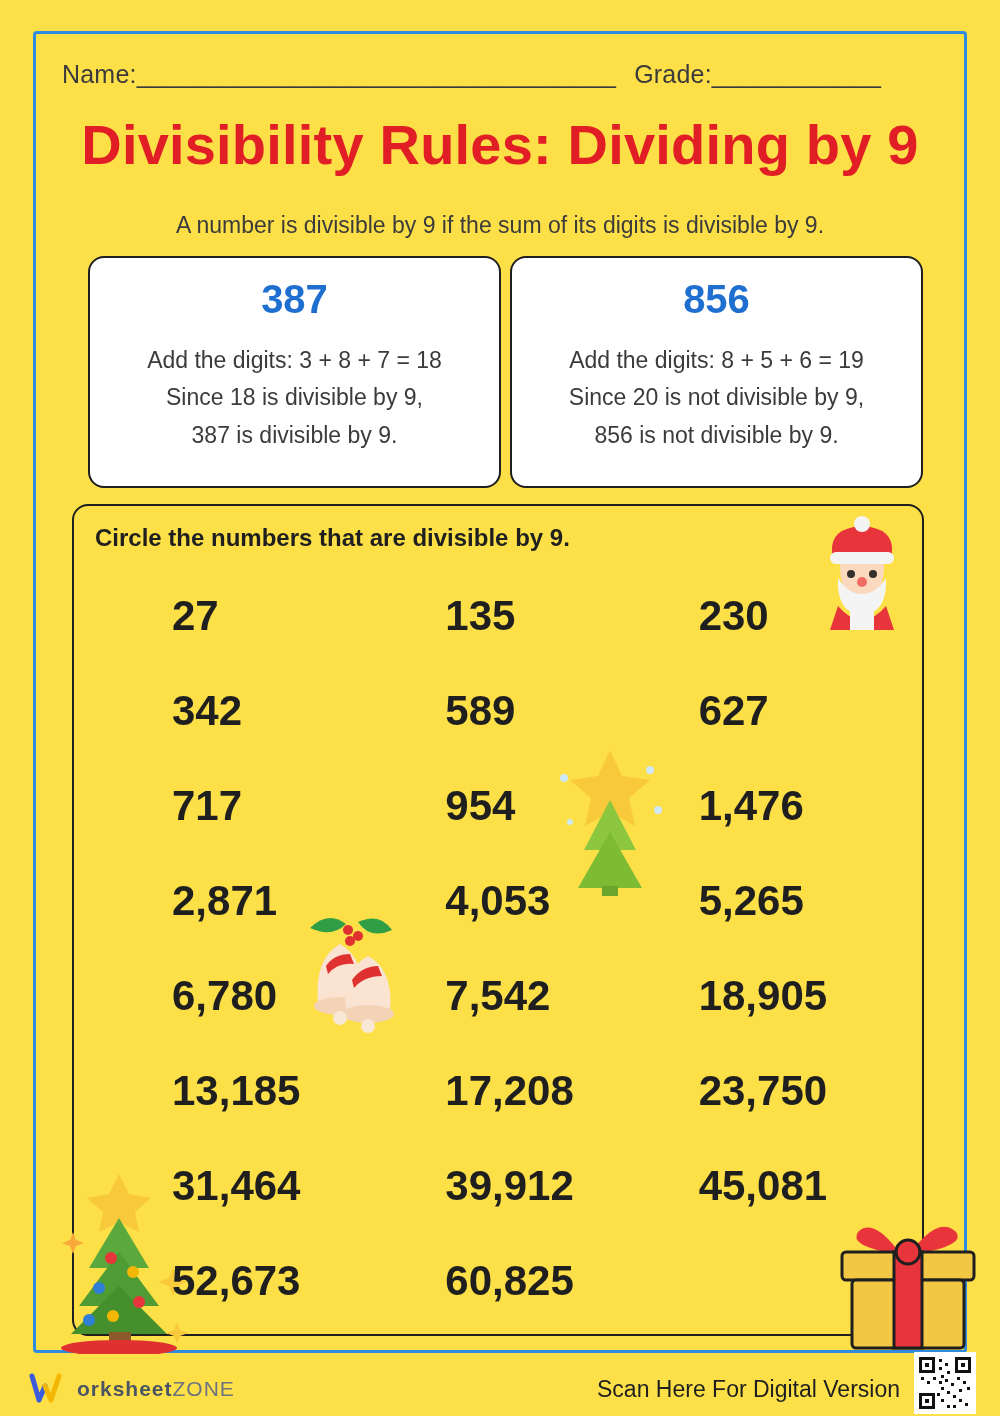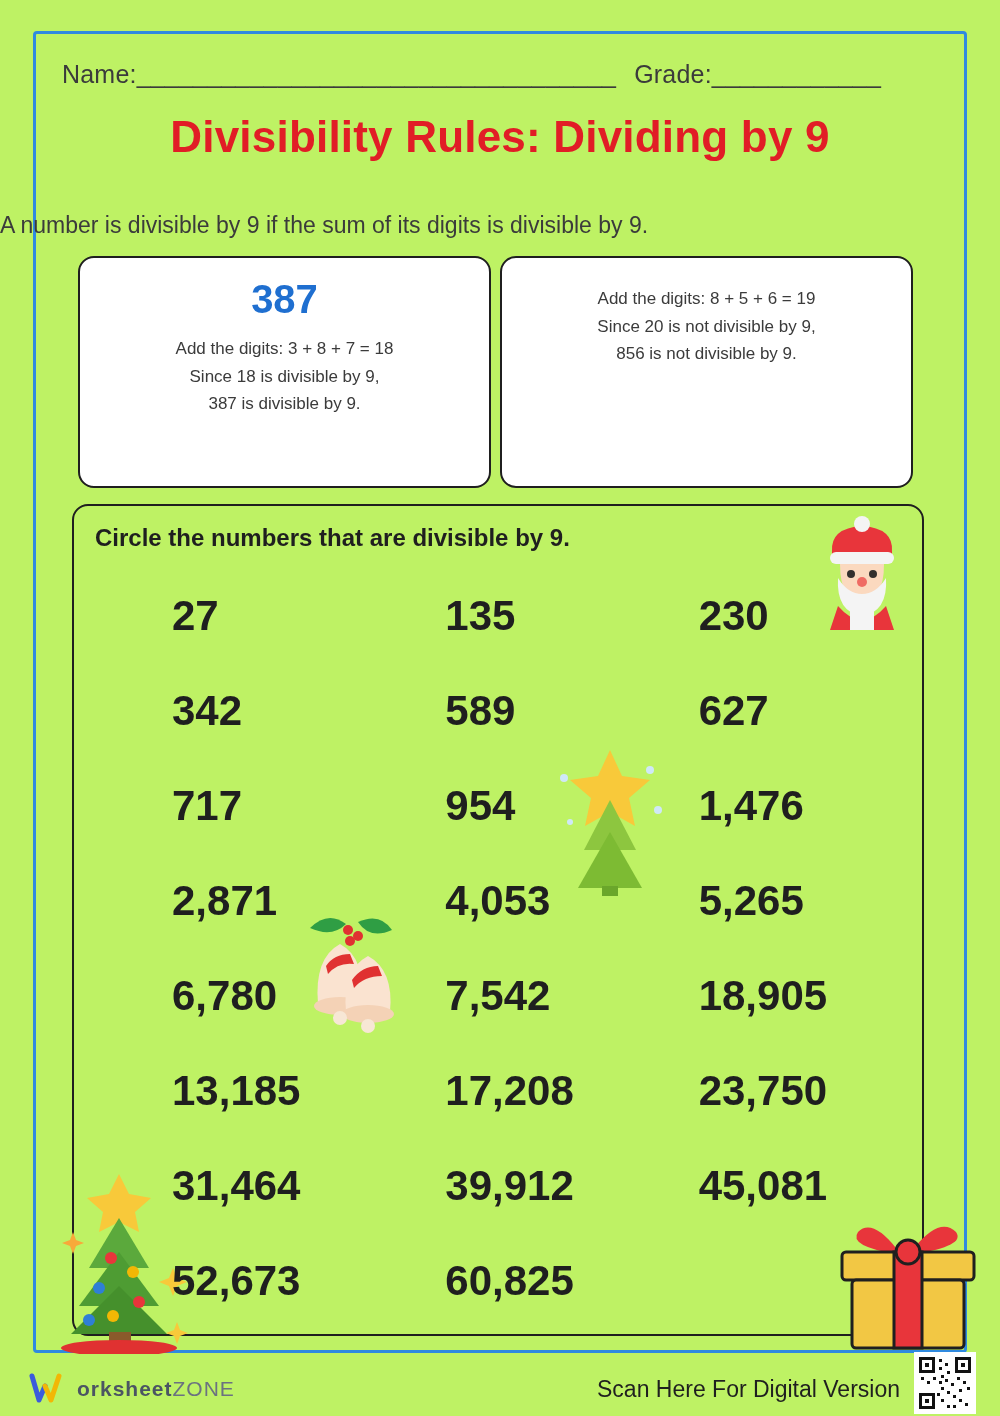--- a/index.html
+++ b/index.html
@@ -13,21 +13,21 @@
     font-family: "Liberation Sans", sans-serif;
     position: relative;
     overflow: hidden;
   }
 
   .page {
     position: absolute;
     left: 0; top: 0;
     width: 1000px;
     height: 1416px;
-    background: #bef264;
+    background: #fde047;
   }
 
   .sheet-border {
     position: absolute;
     left: 33px;
     top: 31px;
     width: 934px;
     height: 1322px;
     border: 3px solid #2f8ae0;
     border-radius: 4px;
@@ -50,64 +50,66 @@
   .namerow .name-label { white-space: pre; }
   .namerow .grade-label { white-space: pre; margin-left: 18px; }
 
   
   .title {
     position: absolute;
     left: 0;
     top: 112px;
     width: 1000px;
     text-align: center;
-    font-size: 44px;
+    font-size: 56px;
     font-weight: bold;
     color: #e11d26;
     letter-spacing: 0.2px;
   }
 
   
   .rule-line {
     position: absolute;
     left: 0;
     top: 212px;
     width: 1000px;
+    text-align: center;
     font-size: 23px;
     color: #3b3b3b;
   }
 
   
   .examples {
     position: absolute;
     left: 78px;
     top: 256px;
     width: 845px;
     display: flex;
     gap: 9px;
+    justify-content: flex-end;
   }
   .example-box {
     width: 413px;
     height: 232px;
     border: 2.5px solid #1f1f1f;
     border-radius: 16px;
     box-sizing: border-box;
     padding-top: 16px;
     text-align: center;
     background: #fff;
   }
   .example-num {
     font-size: 40px;
     font-weight: bold;
     color: #1f6fd0;
     line-height: 1.25;
   }
   .example-lines {
-    margin-top: 11px;
-    font-size: 17px;
+    margin-top: 18px;
+    font-size: 23px;
     color: #3b3b3b;
     line-height: 1.63;
   }
 
   
   .exercise-box {
     position: absolute;
     left: 72px;
     top: 504px;
     width: 852px;
@@ -223,20 +225,21 @@
     <div class="example-box">
       <div class="example-num">387</div>
       <div class="example-lines">
         <div>Add the digits: 3 + 8 + 7 = 18</div>
         <div>Since 18 is divisible by 9,</div>
         <div>387 is divisible by 9.</div>
       </div>
     </div>
 
     <div class="example-box">
+      <div class="example-num">856</div>
       <div class="example-lines">
         <div>Add the digits: 8 + 5 + 6 = 19</div>
         <div>Since 20 is not divisible by 9,</div>
         <div>856 is not divisible by 9.</div>
       </div>
     </div>
 
   </div>
 
   <div class="exercise-box"></div>

